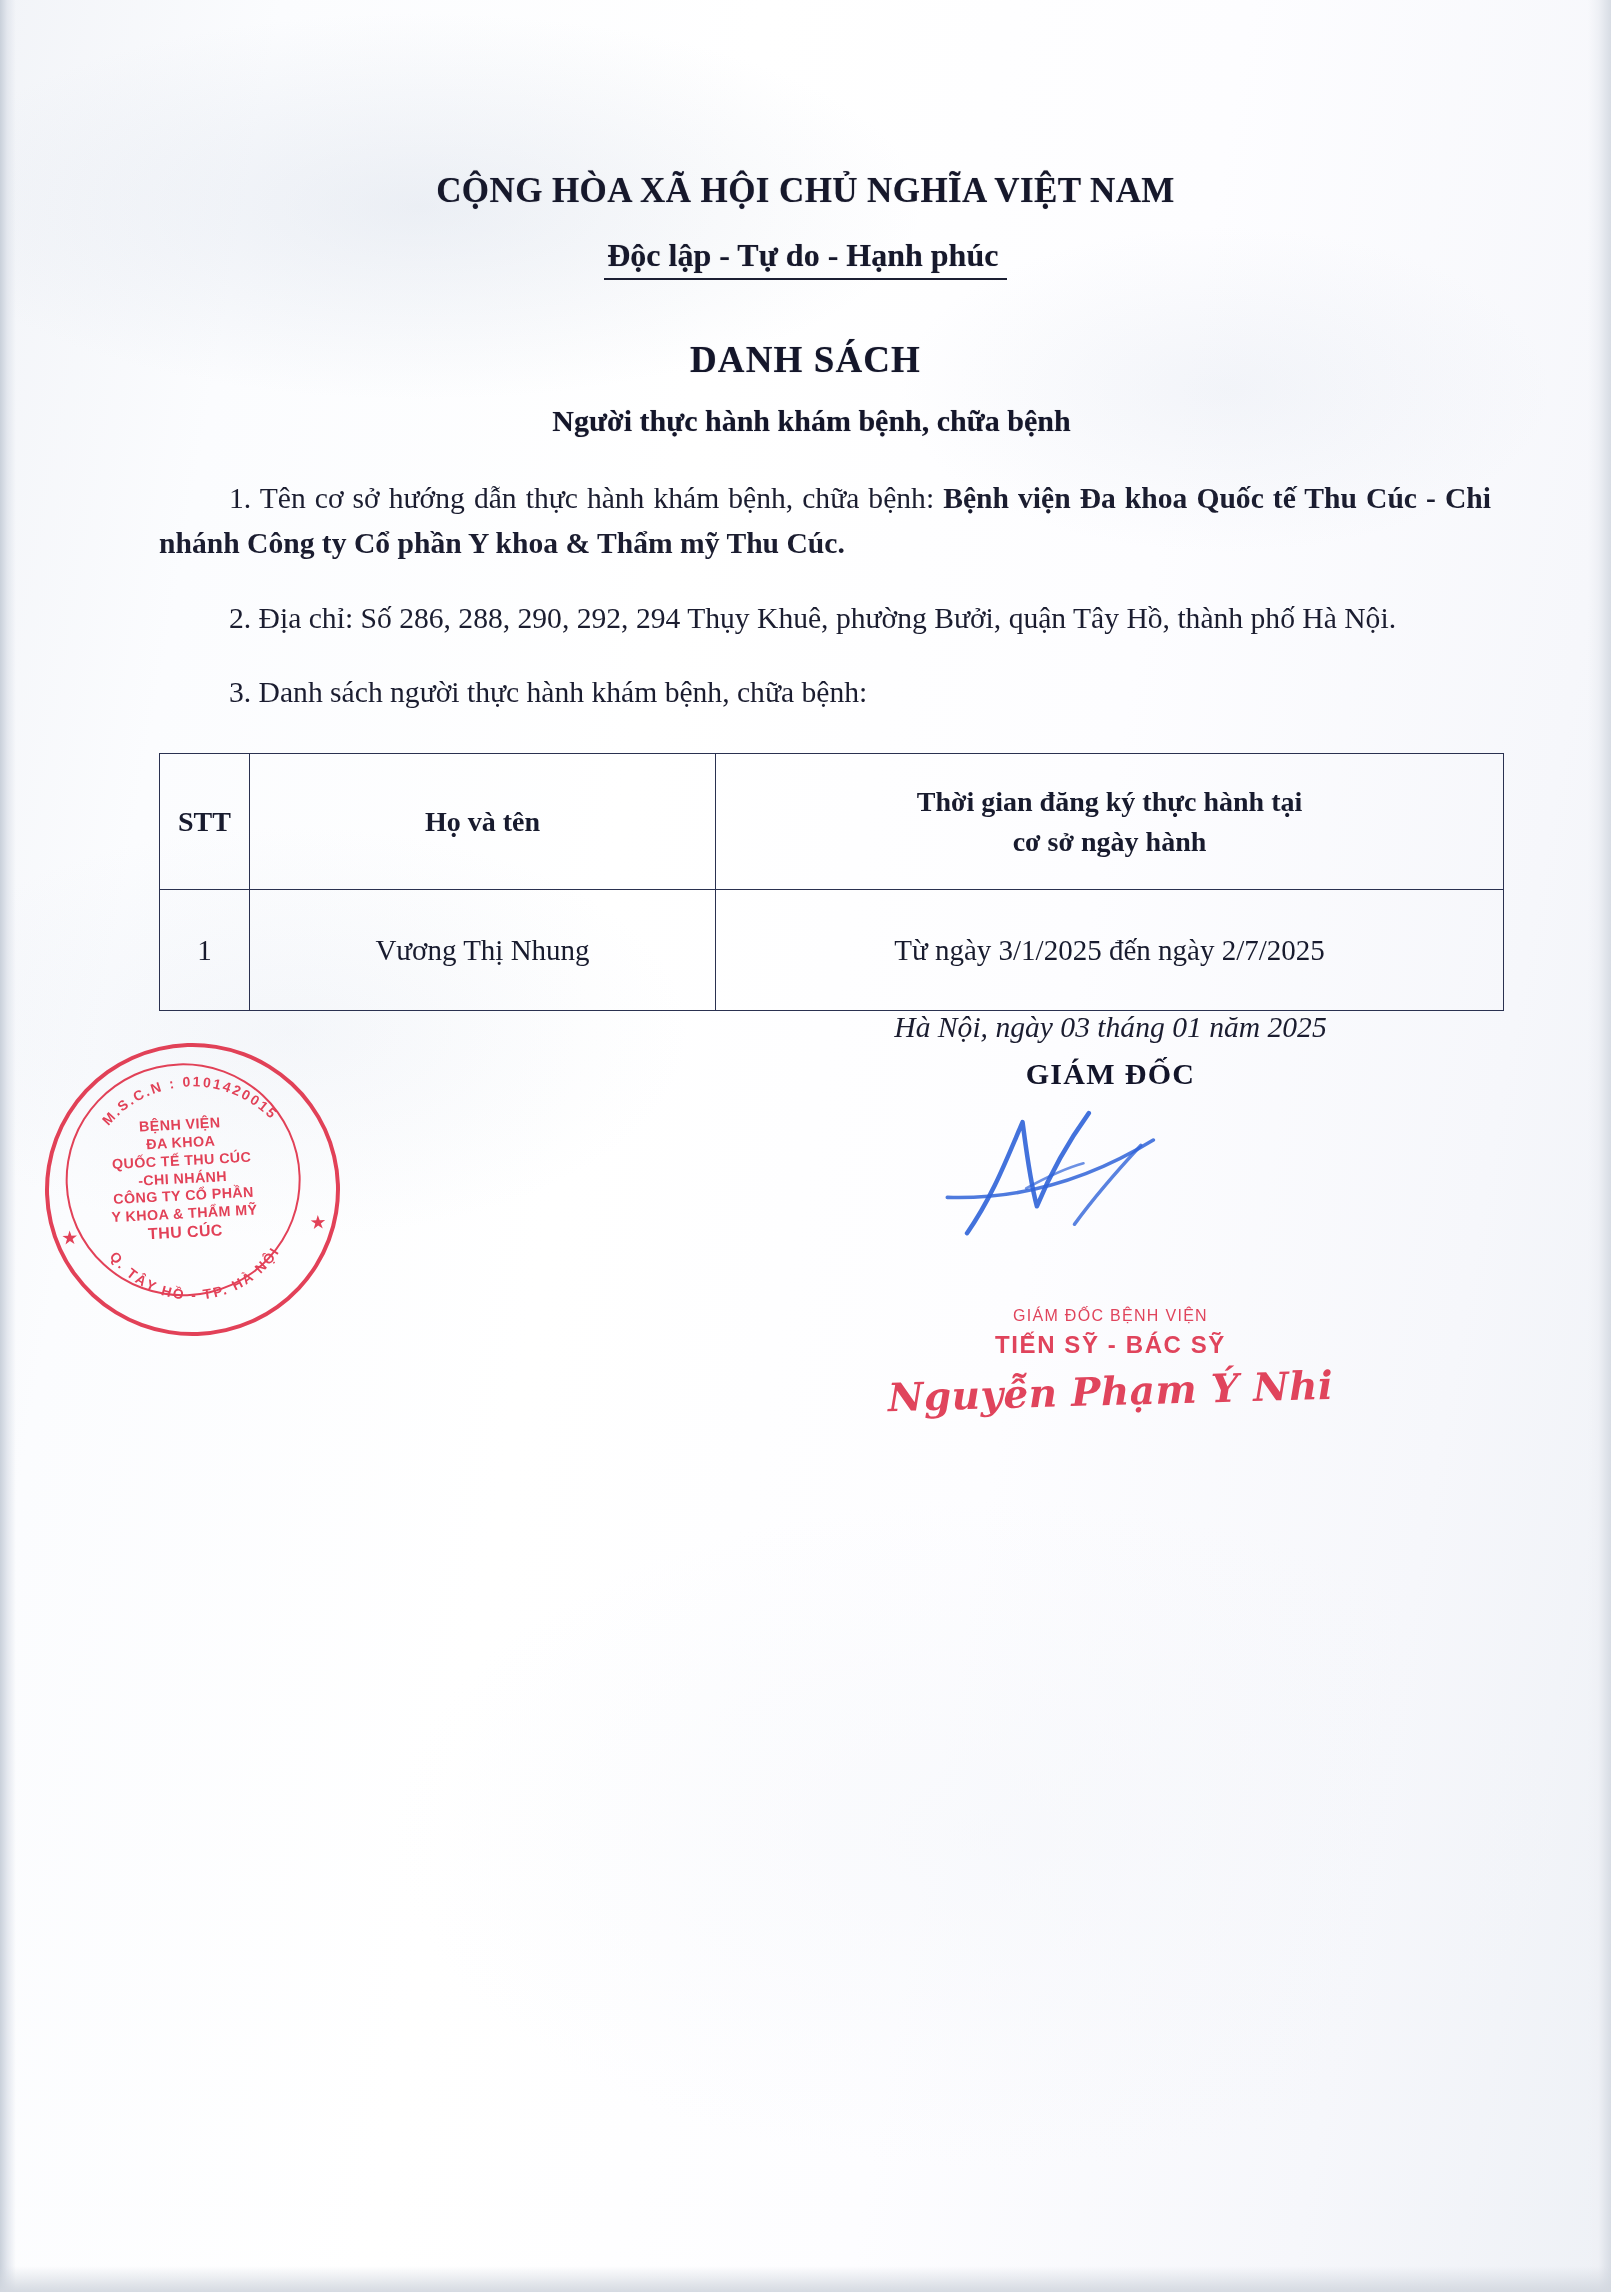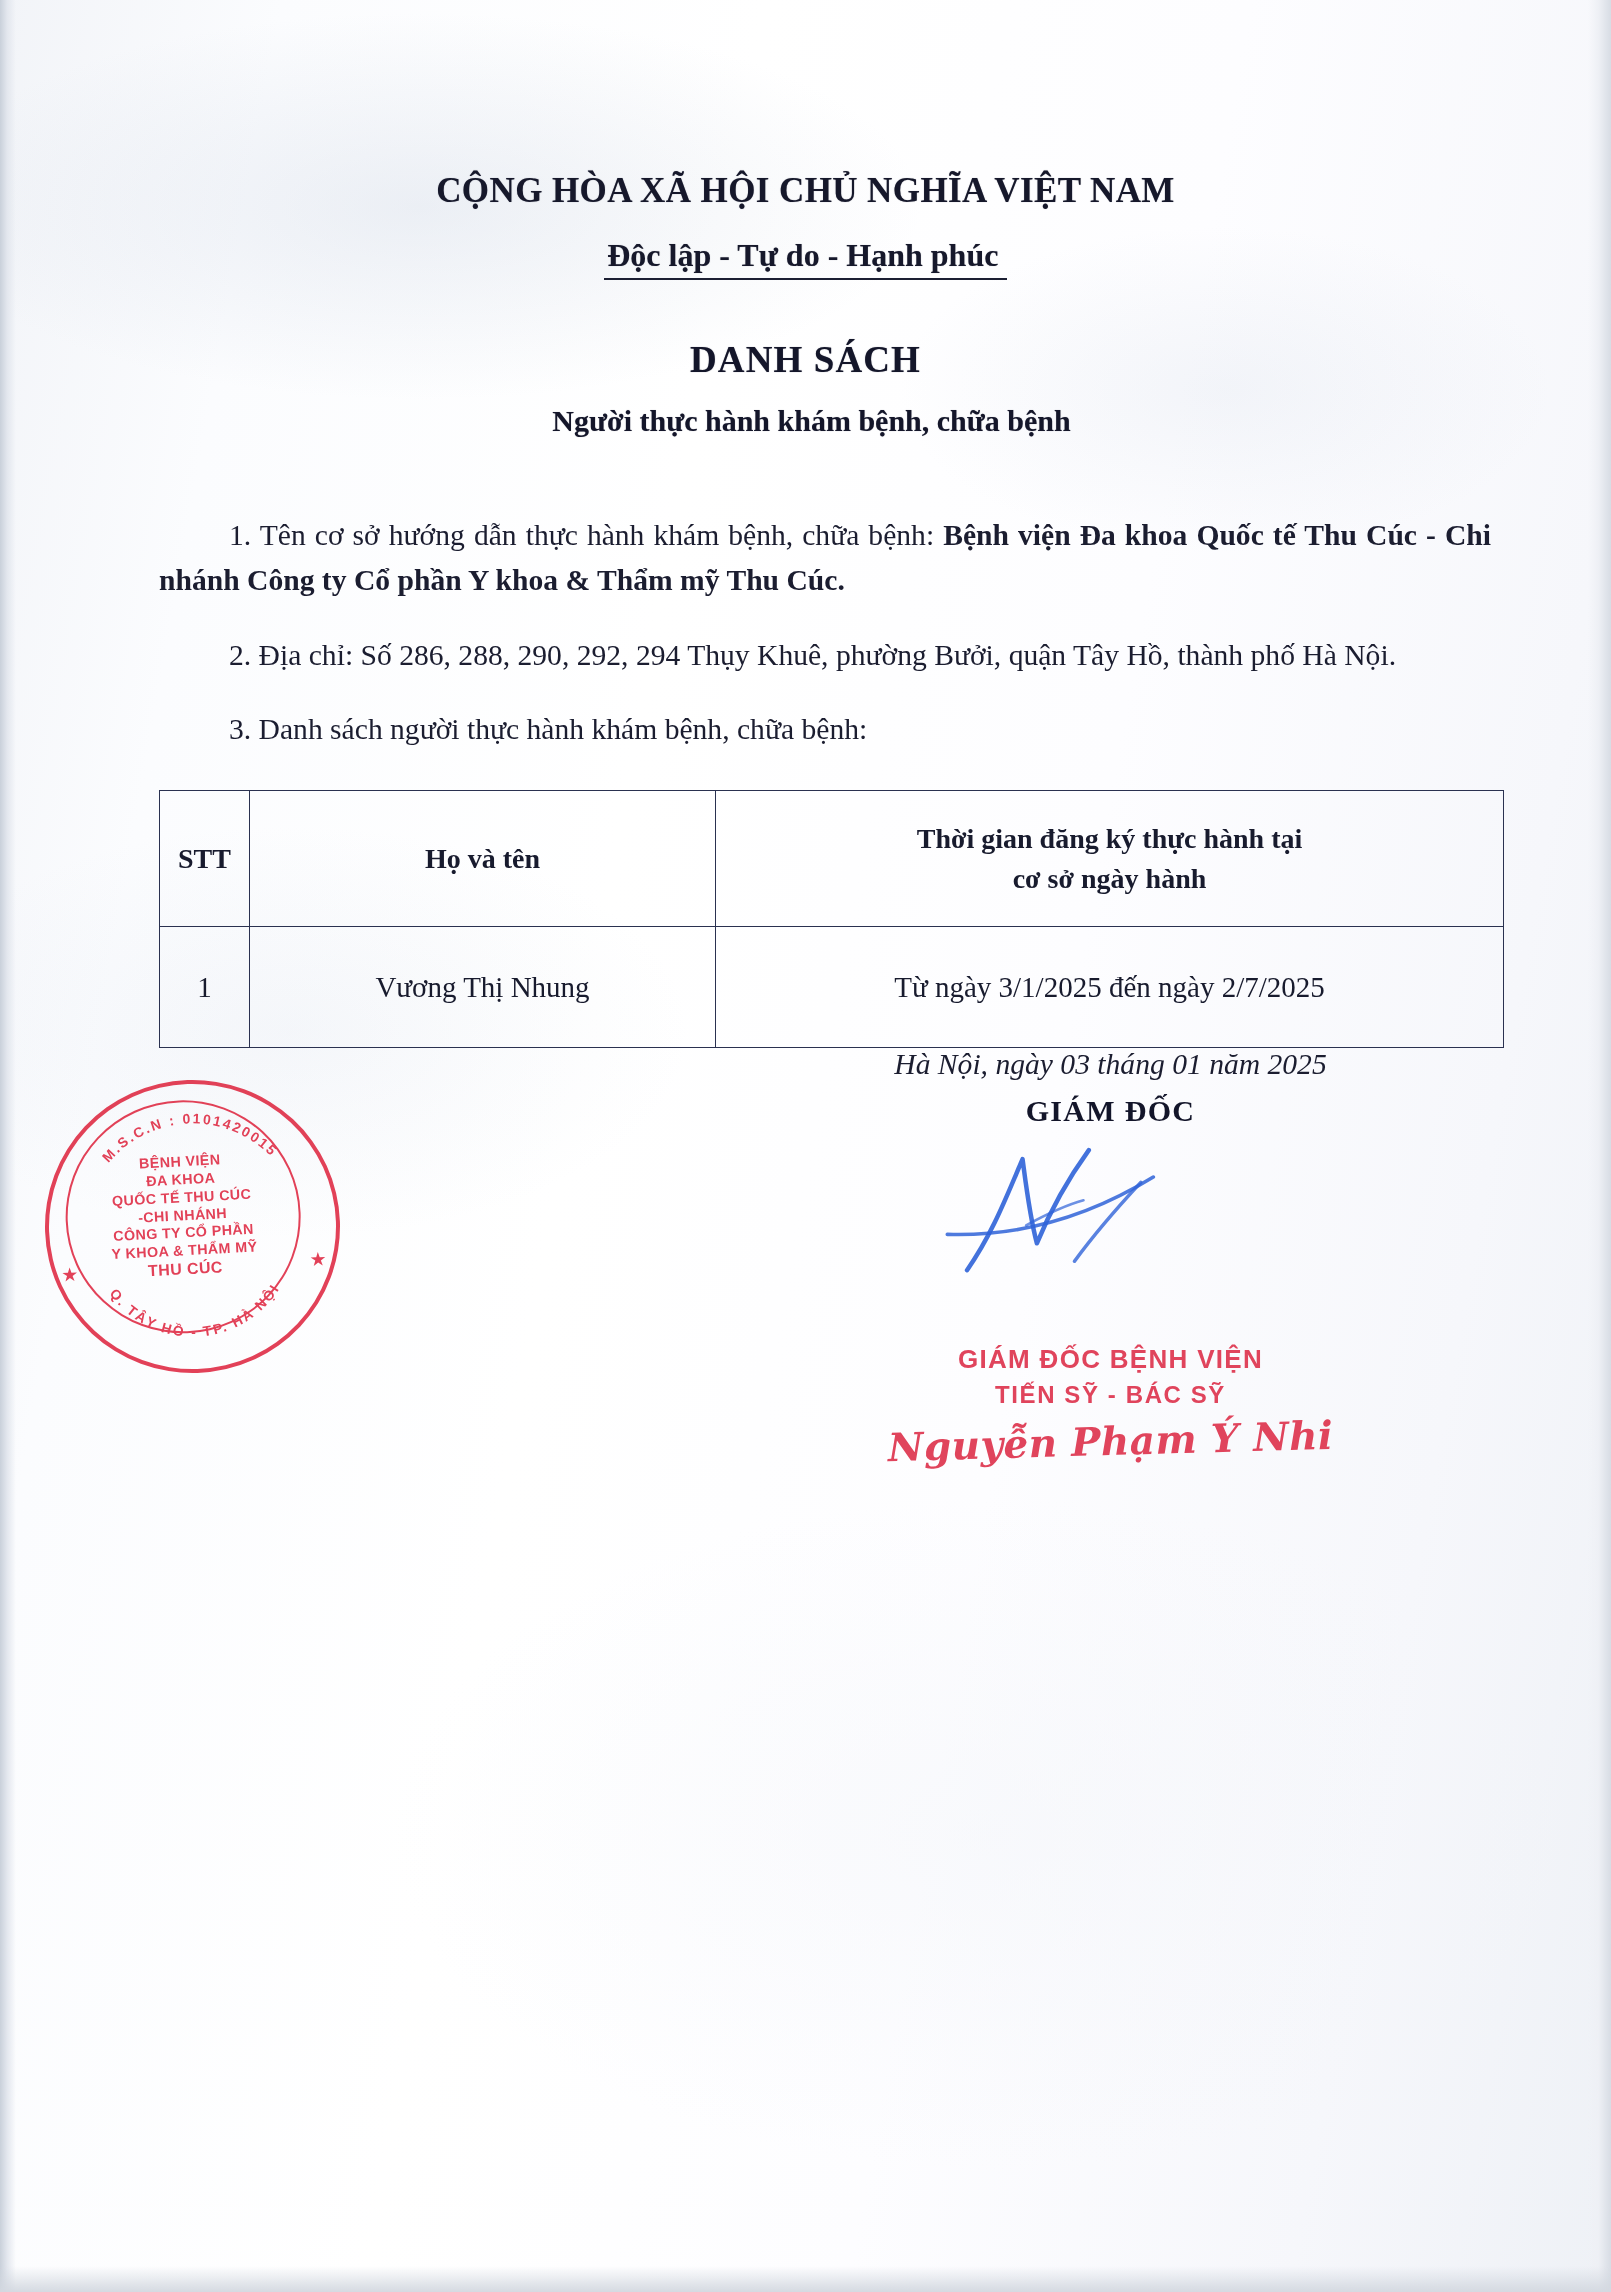--- a/index.html
+++ b/index.html
@@ -107,21 +107,21 @@
     margin-top: 23px;
     font-size: 30px;
     font-weight: bold;
     color: #14162a;
     text-shadow: 0 0 0.9px rgba(20,22,42,0.4);
     padding-left: 12px;
   }
 
   
   .body-block {
-    margin-top: 75px;
+    margin-top: 38px;
     padding: 0 120px 0 159px;
   }
   .para {
     font-size: 29.6px;
     line-height: 1.52;
     text-align: justify;
     text-indent: 70px;
     margin-bottom: 19px;
     color: #1b1d30;
   }
@@ -263,22 +263,22 @@
   .red-block {
     position: absolute;
     left: 833px;
     top: 296px;
     width: 555px;
     text-align: center;
     color: #e0445c;
     font-family: "Liberation Sans", "DejaVu Sans", sans-serif;
   }
   .red-block .r1 {
-    font-size: 26px;
-    font-weight: bold;
+    font-size: 16px;
+    font-weight: normal;
     letter-spacing: 1.3px;
   }
   .red-block .r2 {
     font-size: 24px;
     font-weight: bold;
     letter-spacing: 1.6px;
     margin-top: 6.3px;
   }
   .red-block .r3 {
     font-size: 39px;

